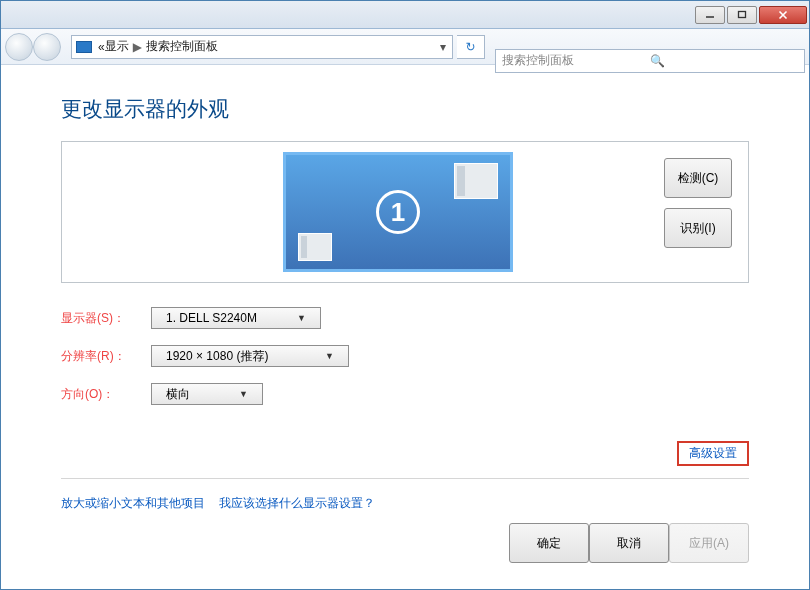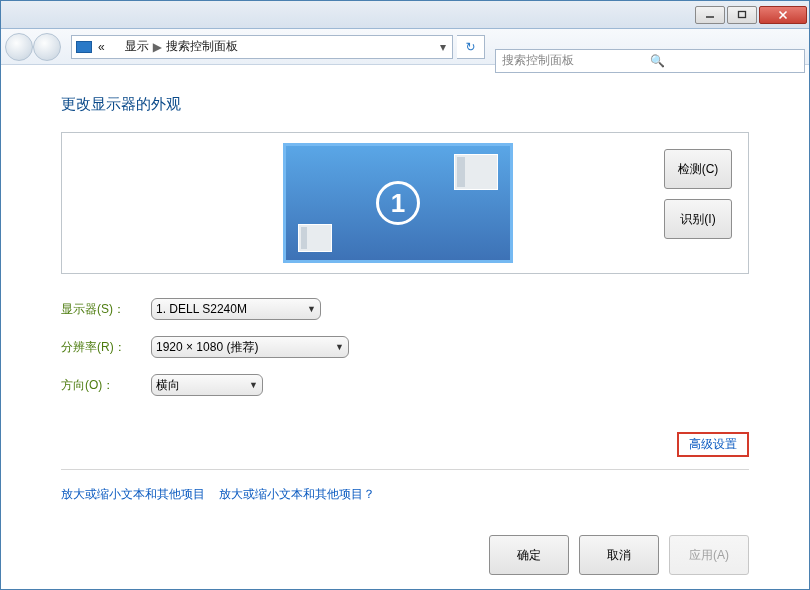--- a/index.html
+++ b/index.html
@@ -22,46 +22,46 @@
 .addrsep { color: #666; padding: 0 4px; }
 .addrtext { color: #222; }
 .addrarrow { margin-left: auto; padding: 0 6px; color: #555; }
 .refreshbtn { width: 28px; height: 24px; border: 1px solid #a7b8cc; border-left: none; background: #fff; display:flex; align-items:center; justify-content:center; color:#2a79c7; }
 .searchbox { width: 310px; height: 24px; border: 1px solid #a7b8cc; background: #fff; margin-left: 6px; display:flex; align-items:center; padding: 0 6px; color:#888;margin-top:28px; }
 .searchbox span { flex:1; }
 .searchicon { color:#4a80b0; }
 
 
 .content { padding: 30px 60px 20px 60px; }
-.heading { color: #0a4a8a; font-size: 15px; margin-bottom: 18px; }
+.heading { color: #0a4a8a; font-size: 21px; margin-bottom: 18px; }
 
 .displaybox { border: 1px solid #bfc6cc; padding: 10px; display: flex; align-items: flex-start; justify-content: space-between; margin-bottom: 24px; }
 .preview { width: 230px; height: 120px; background: linear-gradient(#5aa6e6,#3d72b6); border: 3px solid #75b9f2; position: relative; margin: 0 auto; }
 .preview .monbig { position:absolute; left:50%; top:50%; transform:translate(-50%,-50%); width:44px; height:44px; border:3px solid #fff; border-radius:50%; display:flex; align-items:center; justify-content:center; color:#fff; font-size:26px; font-weight:bold; }
 .preview .mon2 { position:absolute; right:12px; top:8px; width:44px; height:36px; background:#e8ecef; border:1px solid #fff; }
 .preview .mon2::after { content:''; position:absolute; left:2px; top:2px; width:8px; height:30px; background:#c9d2da; }
 .preview .mon3 { position:absolute; left:12px; bottom:8px; width:34px; height:28px; background:#e8ecef; border:1px solid #fff; }
 .preview .mon3::after { content:''; position:absolute; left:2px; top:2px; width:6px; height:22px; background:#c9d2da; }
 .sidebtns { display:flex; flex-direction:column; gap:10px; padding-top:6px; padding-right:6px; }
 .btn { min-width: 68px; height: 40px; padding: 0 10px; border: 1px solid #8e8e8e; border-radius: 3px; background: linear-gradient(#f6f6f6,#e3e3e3); font-size: 12px; cursor: default; display:inline-flex; align-items:center; justify-content:center; }
 .btn:disabled, .btn.disabled { color:#a2a2a2; border-color:#c7c7c7; background:linear-gradient(#f6f6f6,#efefef); }
 
 .form { display:grid; grid-template-columns: 90px 200px; row-gap: 16px; align-items:center; margin-bottom: 20px; }
-.form label { color:#4d7c0f; }
-.select { height:22px; border:1px solid #8e8e8e; border-radius:6px; background:linear-gradient(#fafafa,#e7e7e7); padding:0 4px; display:flex; align-items:center; justify-content:space-between;text-align:center; }
+.form label { color:#ef4444; }
+.select { height:22px; border:1px solid #8e8e8e; border-radius:0; background:linear-gradient(#fafafa,#e7e7e7); padding:0 14px; display:flex; align-items:center; justify-content:space-between;text-align:center; }
 .select.small { width:112px; }
 .select .caret { font-size:9px; color:#333; }
 
 .advlink-row { display:flex; justify-content:flex-end; padding: 16px 0 12px 0; border-bottom:1px solid #d6d6d6; }
 .advlink { color:#0a5ac0; border:2px solid #d43a2a; padding:2px 10px; }
 
 .links { margin-top:16px; display:flex; flex-direction:row; gap:14px; }
 .link { color:#0a5ac0; cursor:default; }
 
-.footer { position:absolute; bottom:14px; right:60px; display:flex; gap:10px; }
+.footer { position:absolute; bottom:26px; right:60px; display:flex; gap:0; }
 
 </style>
 </head>
 <body>
 
 <div class="window">
 
   <div class="titlebar">
     <div class="winbtn">
       <svg viewBox="0 0 10 10">
@@ -82,21 +82,21 @@
   </div>
 
   <div class="navbar">
     <div class="navcircles">
       <div class="navcircle"></div>
       <div class="navcircle"></div>
     </div>
     <div class="addressbar">
       <div class="addricon"></div>
       <span class="addrtext">«</span>
-      <span class="addrtext" style="margin-left:20px">显示</span>
+      <span class="addrtext" style="margin-left:0">显示</span>
       <span class="addrsep">▶</span>
       <span class="addrtext">搜索控制面板</span>
       <span class="addrarrow">▾</span>
     </div>
     <div class="refreshbtn">
       <span>↻</span>
     </div>
     <div class="searchbox">
       <span>搜索控制面板</span>
       <span class="searchicon">🔍</span>
@@ -140,21 +140,21 @@
         <span class="caret">▼</span>
       </div>
     </div>
 
     <div class="advlink-row">
       <span class="advlink">高级设置</span>
     </div>
 
     <div class="links">
       <span class="link">放大或缩小文本和其他项目</span>
-      <span class="link">放大或缩小文本和其他项目？</span>
+      <span class="link">我应该选择什么显示器设置？</span>
     </div>
   </div>
 
   <div class="footer">
     <button class="btn" style="min-width:80px">确定</button>
     <button class="btn" style="min-width:80px">取消</button>
     <button class="btn disabled" style="min-width:80px">应用(A)</button>
   </div>
 
 </div>

